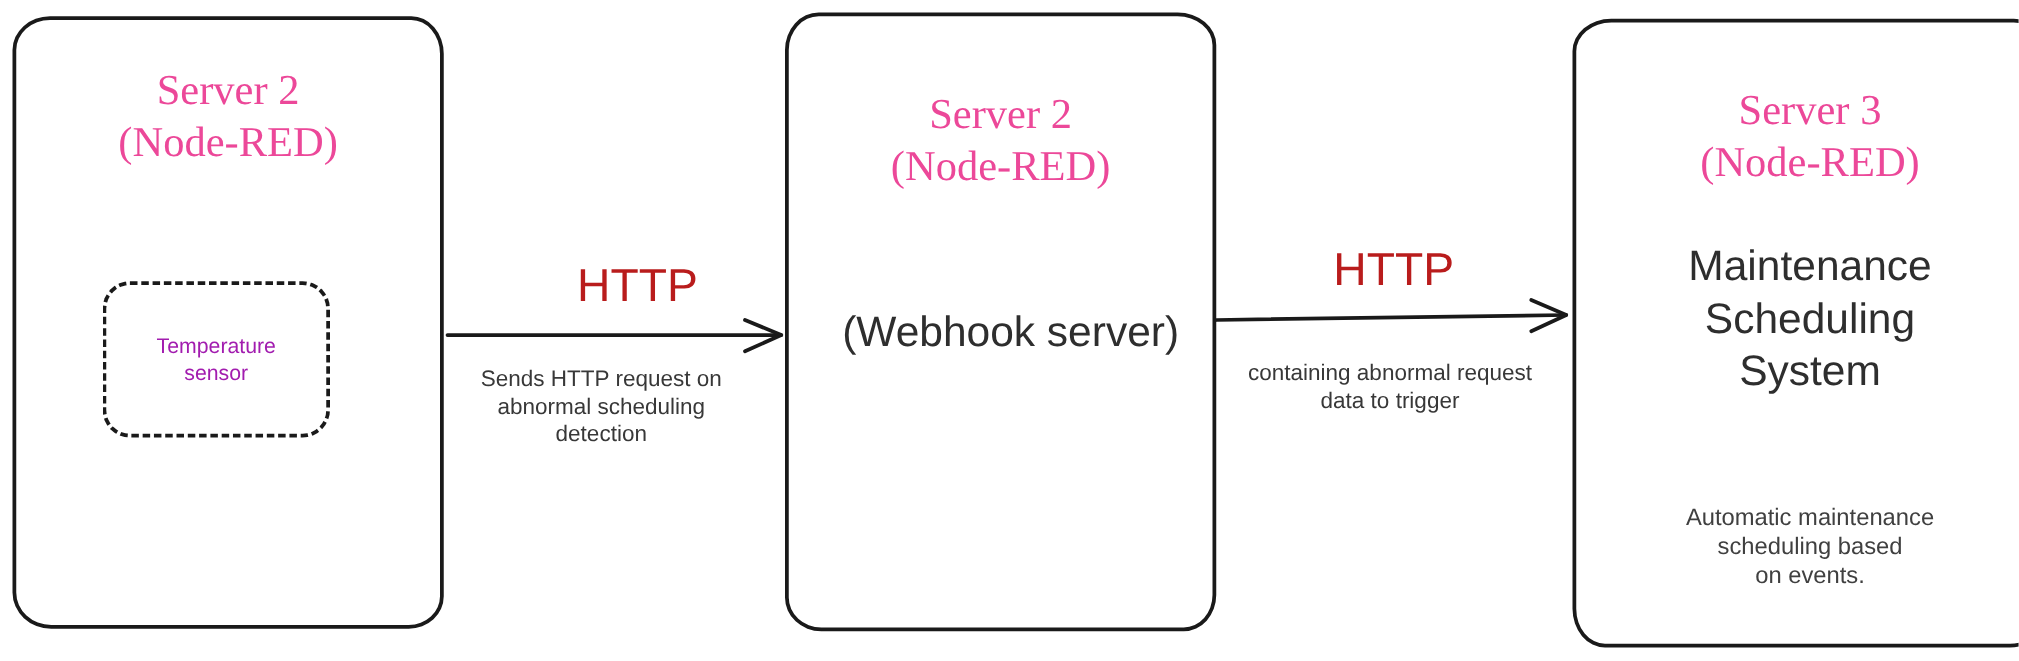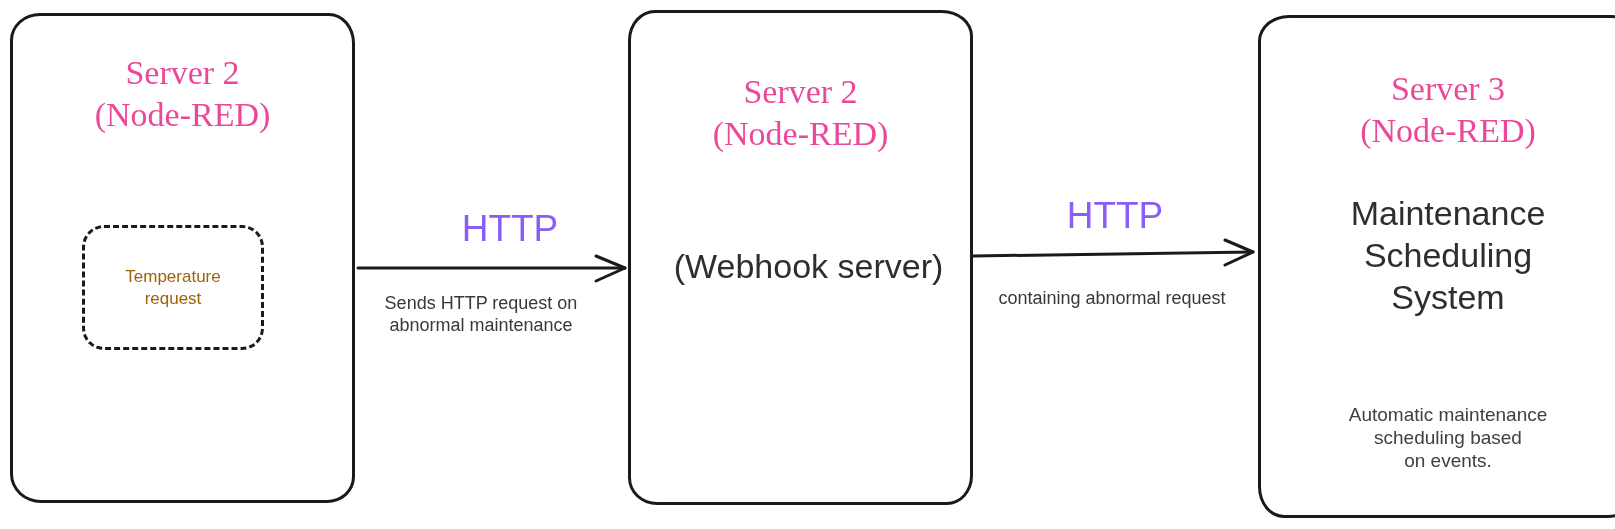--- a/index.html
+++ b/index.html
@@ -73,34 +73,34 @@
     border: 3px dashed #1a1a1a;
     border-radius: 22px;
     box-sizing: border-box;
     display: flex;
     flex-direction: column;
     align-items: center;
     justify-content: center;
     font-size: 17px;
     line-height: 22px;
     text-align: center;
-    color: #a16207;
+    color: #a21caf;
   }
   .arrows-layer {
     position: absolute;
     left: 0; top: 0;
     width: 1615px; height: 529px;
     pointer-events: none;
   }
   .edge-protocol {
     position: absolute;
     font-size: 37px;
     line-height: 44px;
     text-align: center;
-    color: #8b5cf6;
+    color: #b91c1c;
   }
   .edge-protocol-1 { left: 405px; top: 207px; width: 210px; }
   .edge-protocol-2 { left: 1010px; top: 194px; width: 210px; }
   .edge-desc {
     position: absolute;
     font-size: 18px;
     line-height: 22px;
     text-align: center;
     color: #383838;
   }
@@ -112,21 +112,21 @@
 
 <div class="canvas">
 
   <div class="node node-a">
     <div class="node-title">
       <div>Server 2</div>
       <div>(Node-RED)</div>
     </div>
     <div class="sensor-box">
       <div>Temperature</div>
-      <div>request</div>
+      <div>sensor</div>
     </div>
   </div>
 
   <div class="node node-b">
     <div class="node-title">
       <div>Server 2</div>
       <div>(Node-RED)</div>
     </div>
     <div class="subtitle">(Webhook server)</div>
   </div>
@@ -155,21 +155,23 @@
     </g>
     <g stroke="#1a1a1a" stroke-width="3" fill="none" stroke-linecap="round" stroke-linejoin="round">
       <line x1="973" y1="256" x2="1253" y2="252"></line>
       <polyline points="1225,240 1253,252 1225,265"></polyline>
     </g>
   </svg>
 
   <div class="edge-protocol edge-protocol-1">HTTP</div>
   <div class="edge-desc edge-desc-1">
     <div>Sends HTTP request on</div>
-    <div>abnormal maintenance</div>
+    <div>abnormal scheduling</div>
+    <div>detection</div>
   </div>
 
   <div class="edge-protocol edge-protocol-2">HTTP</div>
   <div class="edge-desc edge-desc-2">
     <div>containing abnormal request</div>
+    <div>data to trigger</div>
   </div>
 
 </div>
 
 </body></html>

